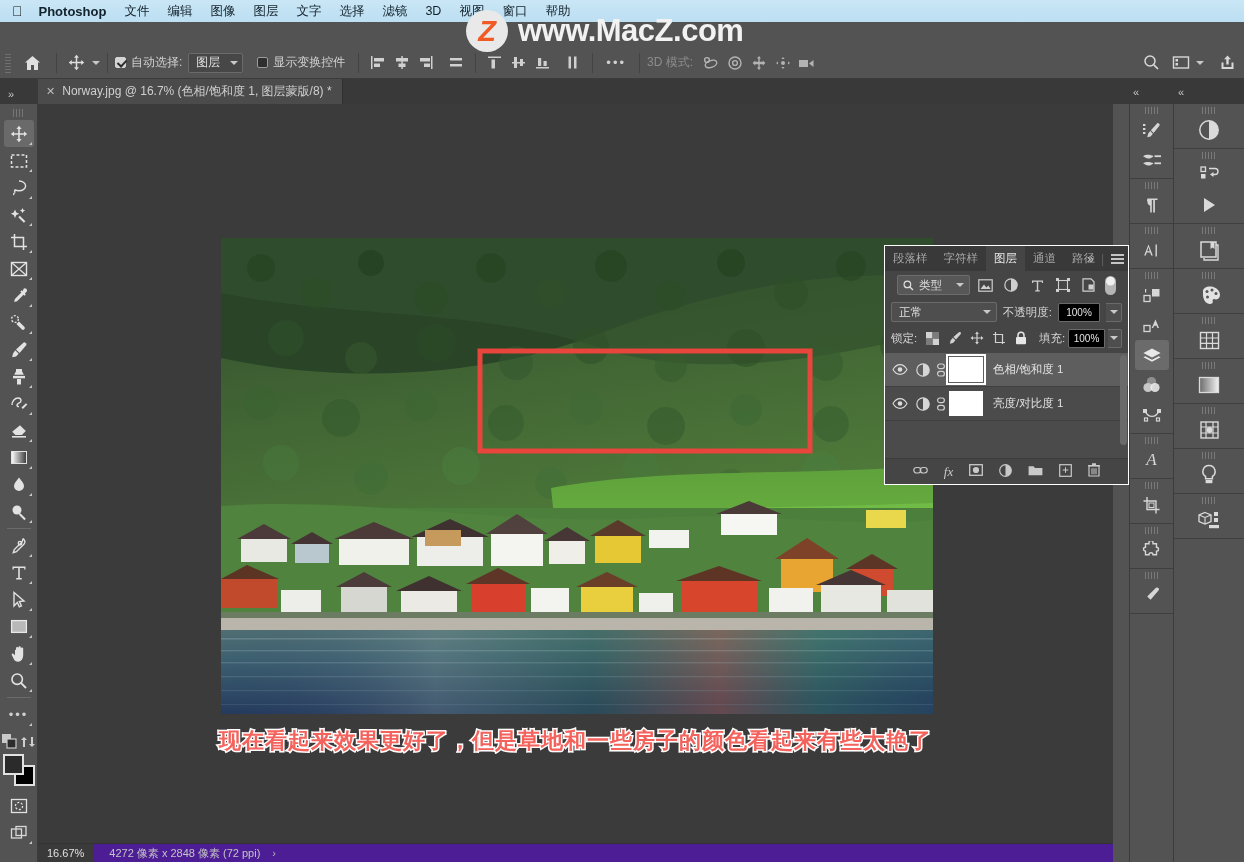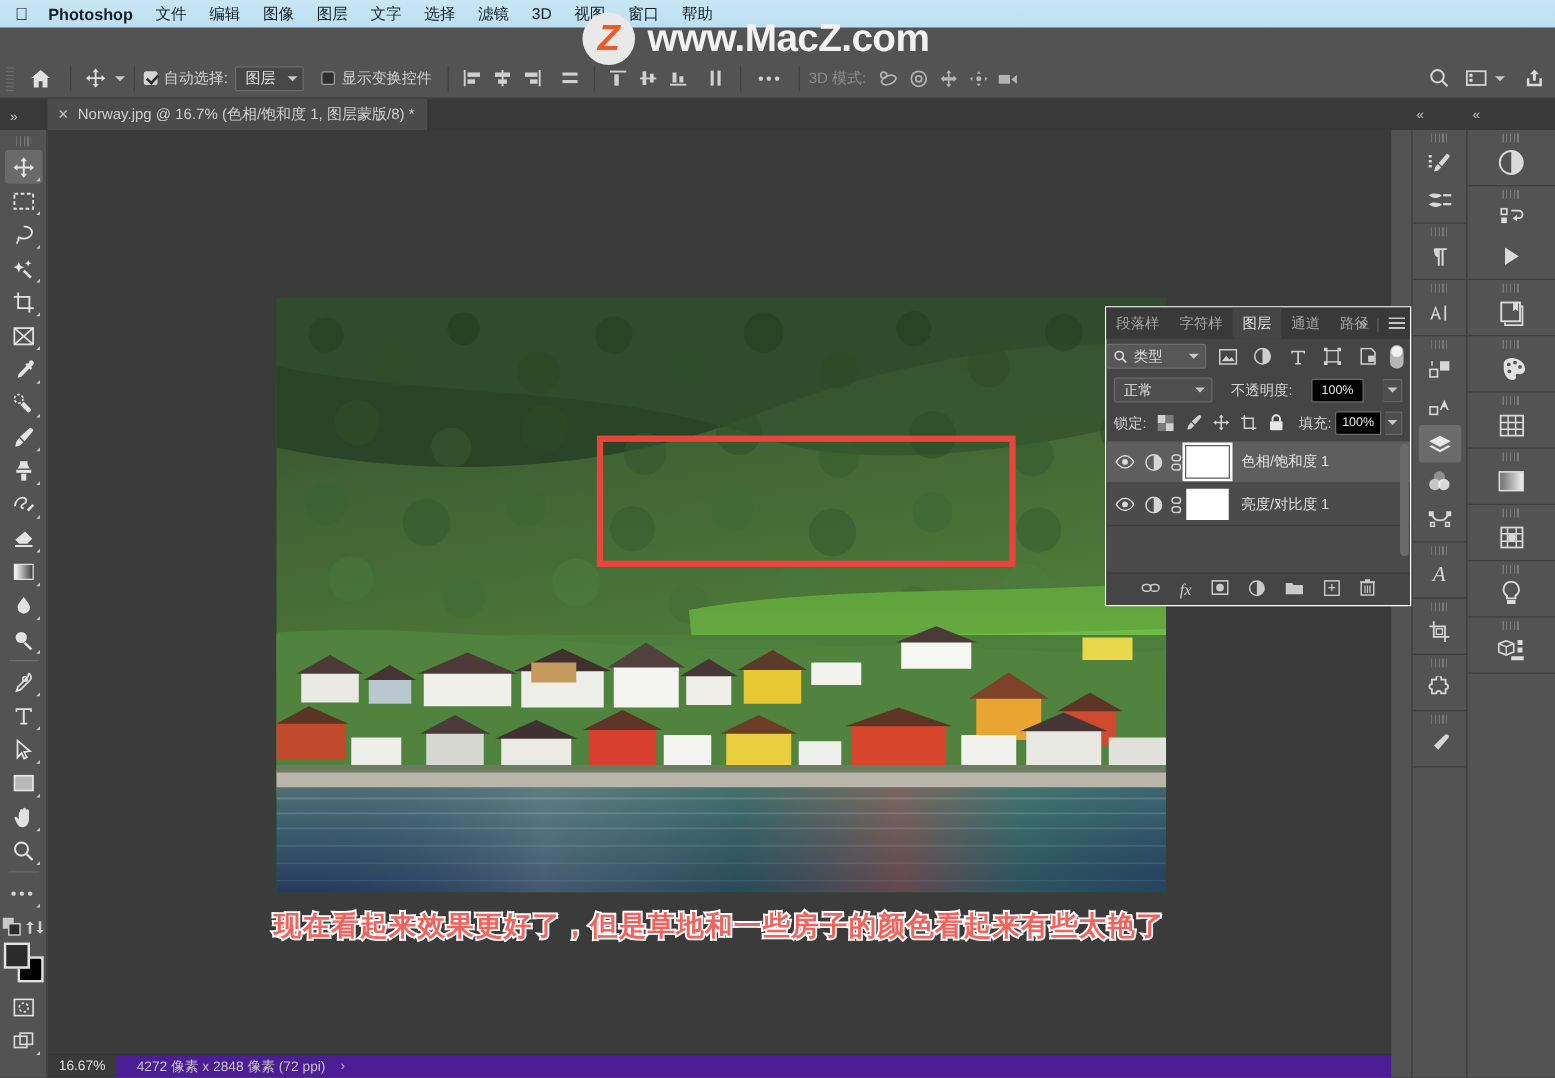--- a/index.html
+++ b/index.html
@@ -129,27 +129,27 @@
     background:#454545; z-index:22; border:1px solid #ffffff;
     display:flex; flex-direction:column;
   }
   .ptabs{ height:25px; background:#393939; display:flex; align-items:flex-end; position:relative; }
   .ptab{ height:25px; padding:0 8px; display:flex; align-items:center; font-size:11.5px;
          color:#a6a6a6; }
   .ptab.act{ background:#454545; color:#e6e6e6; }
   .ptabs .right{ position:absolute; right:4px; top:0; height:25px; display:flex; align-items:center; gap:7px; color:#bcbcbc;}
   .pmenu{ width:13px; height:10px;
      background:repeating-linear-gradient(to bottom,#c4c4c4 0 1.6px,transparent 1.6px 4px); }
-  .filterrow{ height:28px; display:flex; align-items:center; padding:0 0; gap:6px; }
+  .filterrow{ height:28px; display:flex; align-items:center; padding:0 12px; gap:6px; }
   .filterbox{ width:80px; height:20px; background:#575757; border:1px solid #6d6d6d;
               border-radius:2px; display:flex; align-items:center; gap:5px; padding:0 5px;
               color:#ddd; font-size:11.5px; }
   .fico{ width:22px; height:20px; display:flex;align-items:center;justify-content:center;color:#cfcfcf;}
   .toggleoval{ width:13px;height:20px; display:flex;align-items:center;justify-content:center; }
-  .blendrow{ height:26px; display:flex; align-items:center; padding:0 6px; gap:15px; }
+  .blendrow{ height:26px; display:flex; align-items:center; padding:0 6px; gap:6px; }
   .blendsel{ flex:1; height:20px; background:#4e4e4e; border:1px solid #6a6a6a; border-radius:2px;
              display:flex; align-items:center; justify-content:space-between; padding:0 5px 0 7px;
              color:#e0e0e0; font-size:11.5px; }
   .opa{ font-size:11.5px; color:#d4d4d4; white-space:nowrap; }
   .numbox{ width:42px; height:19px; background:#000000; border:1px solid #6a6a6a;
            display:flex; align-items:center; justify-content:center; font-size:10px; color:#e4e4e4;
            border-radius:2px 0 0 2px; }
   .numstep{ width:16px; height:19px; background:#4e4e4e; border:1px solid #6a6a6a; border-left:none;
             display:flex; align-items:center; justify-content:center; border-radius:0 2px 2px 0;}
   .lockrow{ height:26px; display:flex; align-items:center; padding:0 6px; gap:3px; }

